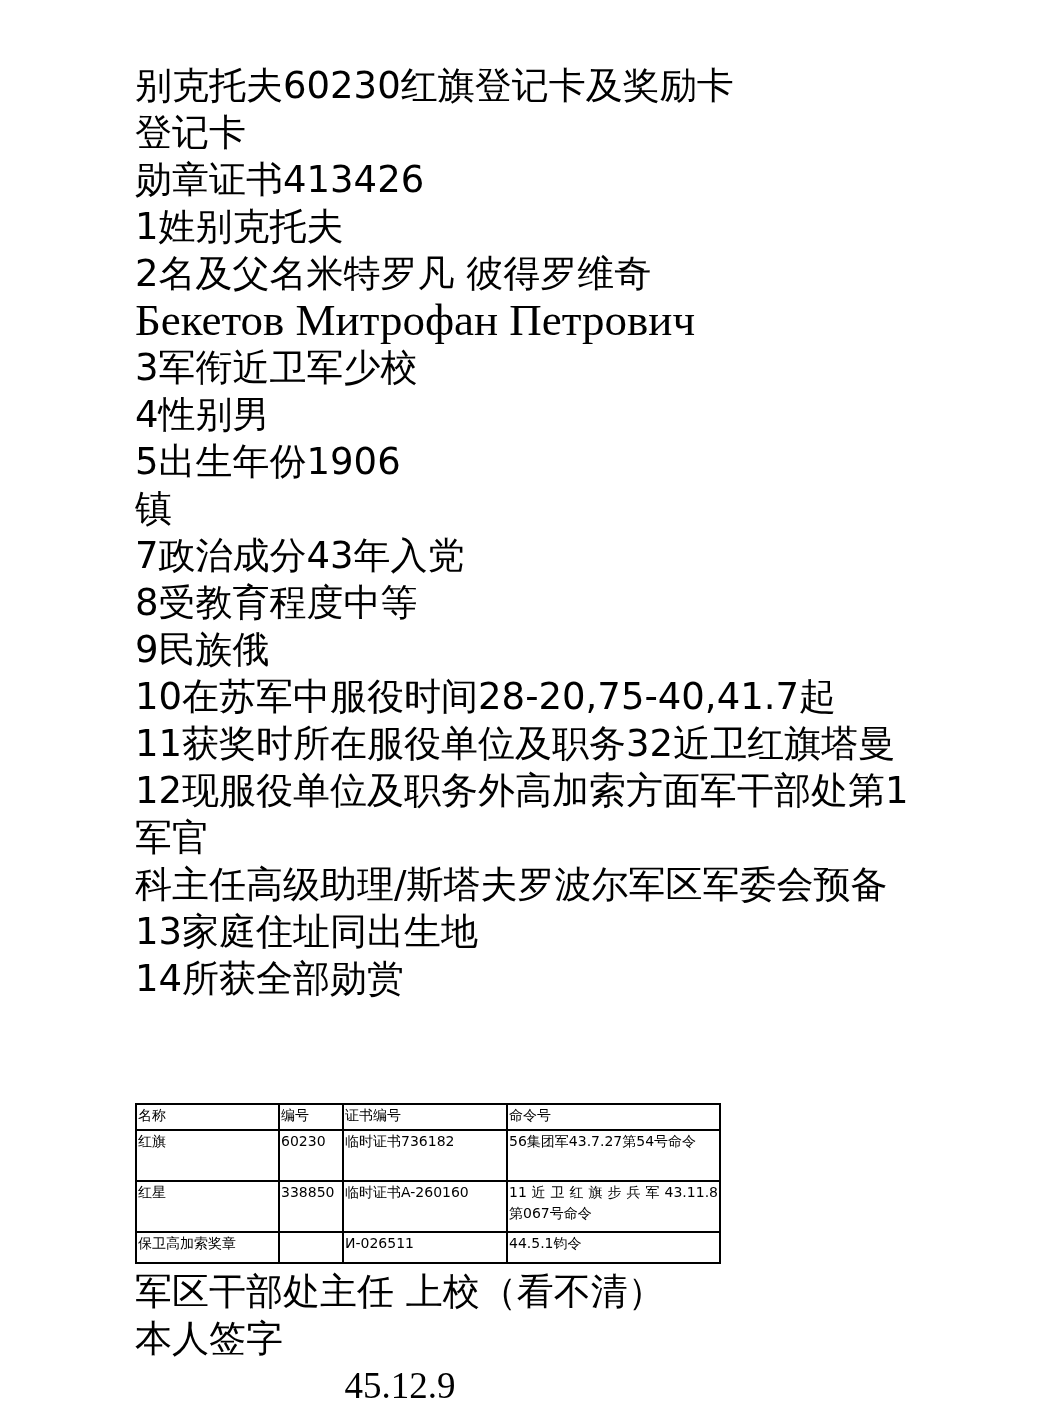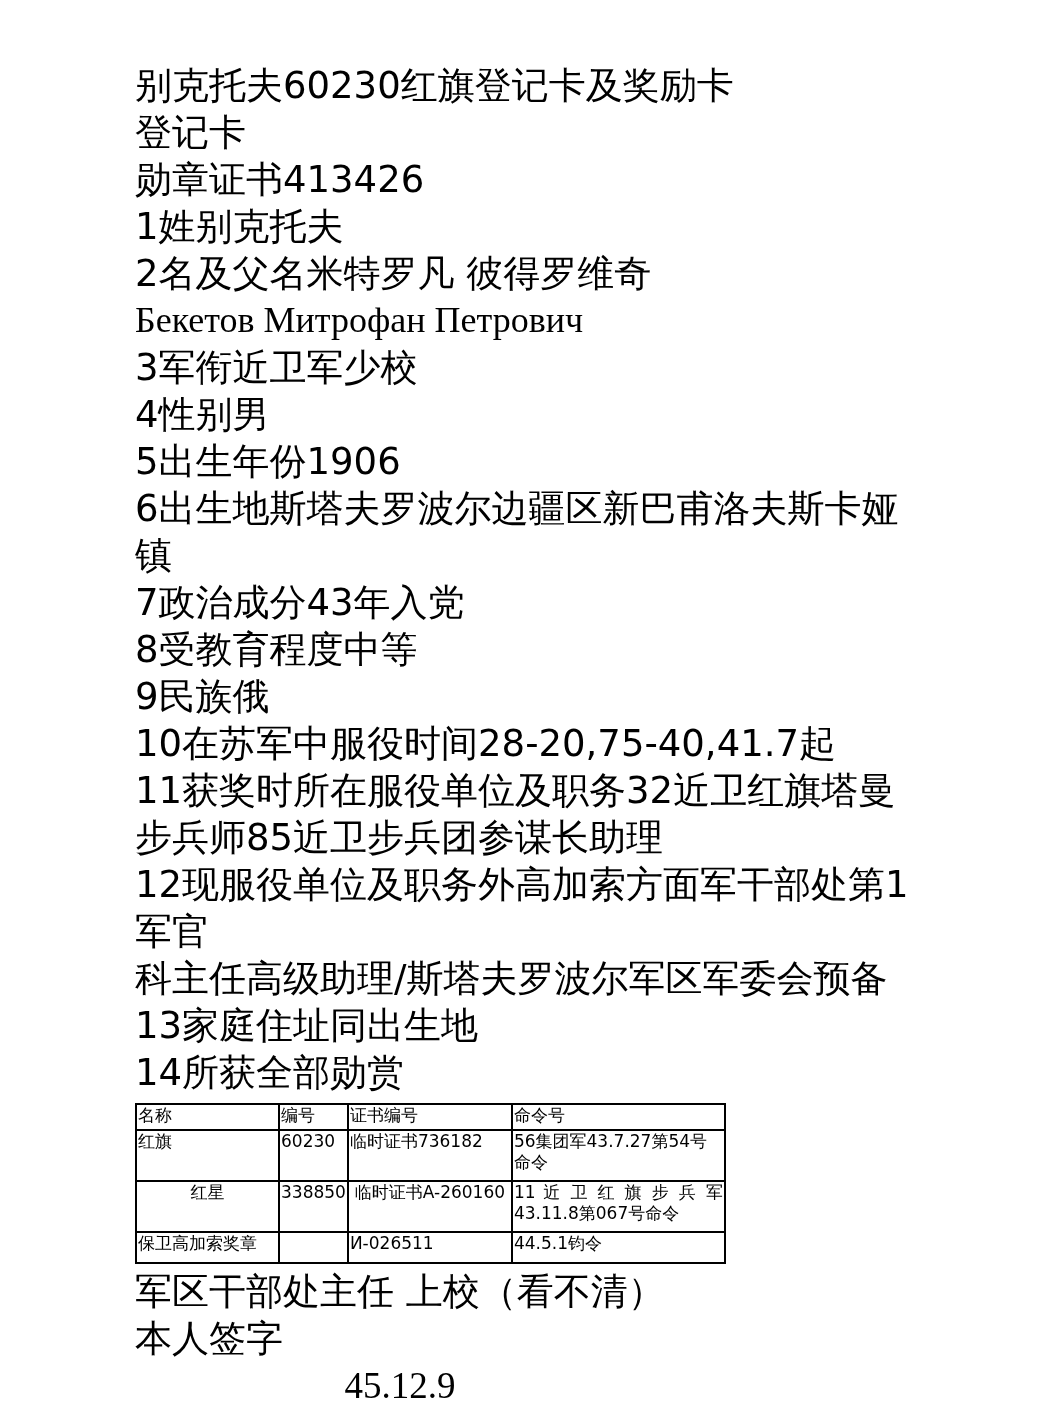--- a/index.html
+++ b/index.html
@@ -23,45 +23,45 @@
     .line {
       font-family: "DejaVu Sans", "Liberation Serif", sans-serif;
       font-size: 37px;
       line-height: 47px;
       height: 47px;
       white-space: nowrap;
       letter-spacing: 0px;
     }
     .line.serif {
       font-family: "Liberation Serif", "DejaVu Serif", serif;
-      font-size: 36px;
+      font-size: 45px;
     }
     .line.num {
       font-family: "Liberation Serif", "DejaVu Serif", serif;
       text-align: center;
     }
     .awards-table {
       position: absolute;
       left: 135px;
       top: 1103px;
       border-collapse: collapse;
       font-family: "DejaVu Sans", "Liberation Serif", sans-serif;
-      font-size: 17px;
+      font-size: 14px;
       line-height: 21px;
     }
     .awards-table td, .awards-table th {
       border: 2px solid #000;
       padding: 0 1px;
       vertical-align: top;
       text-align: left;
       font-weight: normal;
     }
     .awards-table th { height: 24px; }
     .awards-table tr.r1 td { height: 49px; }
-    .awards-table tr.r2 td { height: 49px; text-align: center; }
+    .awards-table tr.r2 td { height: 49px; }
     .awards-table tr.r3 td { height: 29px; }
     .c1 { width: 139px; }
     .c2 { width: 60px; border-radius: 11px; }
     .c3 { width: 160px; }
     .c4 { width: 209px; margin-top: 37px; }
     .footer {
       position: absolute;
       left: 135px;
       top: 1268px;
     }
@@ -73,28 +73,26 @@
 <div class="doc">
   <div class="line">别克托夫60230红旗登记卡及奖励卡</div>
   <div class="line">登记卡</div>
   <div class="line">勋章证书413426</div>
   <div class="line">1姓别克托夫</div>
   <div class="line">2名及父名米特罗凡 彼得罗维奇</div>
   <div class="line serif">Бекетов Митрофан Петрович</div>
   <div class="line">3军衔近卫军少校</div>
   <div class="line">4性别男</div>
   <div class="line">5出生年份1906</div>
-  <div class="line">6出生地斯塔夫罗波尔边疆区新巴甫洛夫斯卡娅</div>
   <div class="line">镇</div>
   <div class="line">7政治成分43年入党</div>
   <div class="line">8受教育程度中等</div>
   <div class="line">9民族俄</div>
   <div class="line">10在苏军中服役时间28-20,75-40,41.7起</div>
   <div class="line">11获奖时所在服役单位及职务32近卫红旗塔曼</div>
-  <div class="line">步兵师85近卫步兵团参谋长助理</div>
   <div class="line">12现服役单位及职务外高加索方面军干部处第1</div>
   <div class="line">军官</div>
   <div class="line">科主任高级助理/斯塔夫罗波尔军区军委会预备</div>
   <div class="line">13家庭住址同出生地</div>
   <div class="line">14所获全部勋赏</div>
 </div>
 
 <table class="awards-table">
   <tbody>
       <tr>

